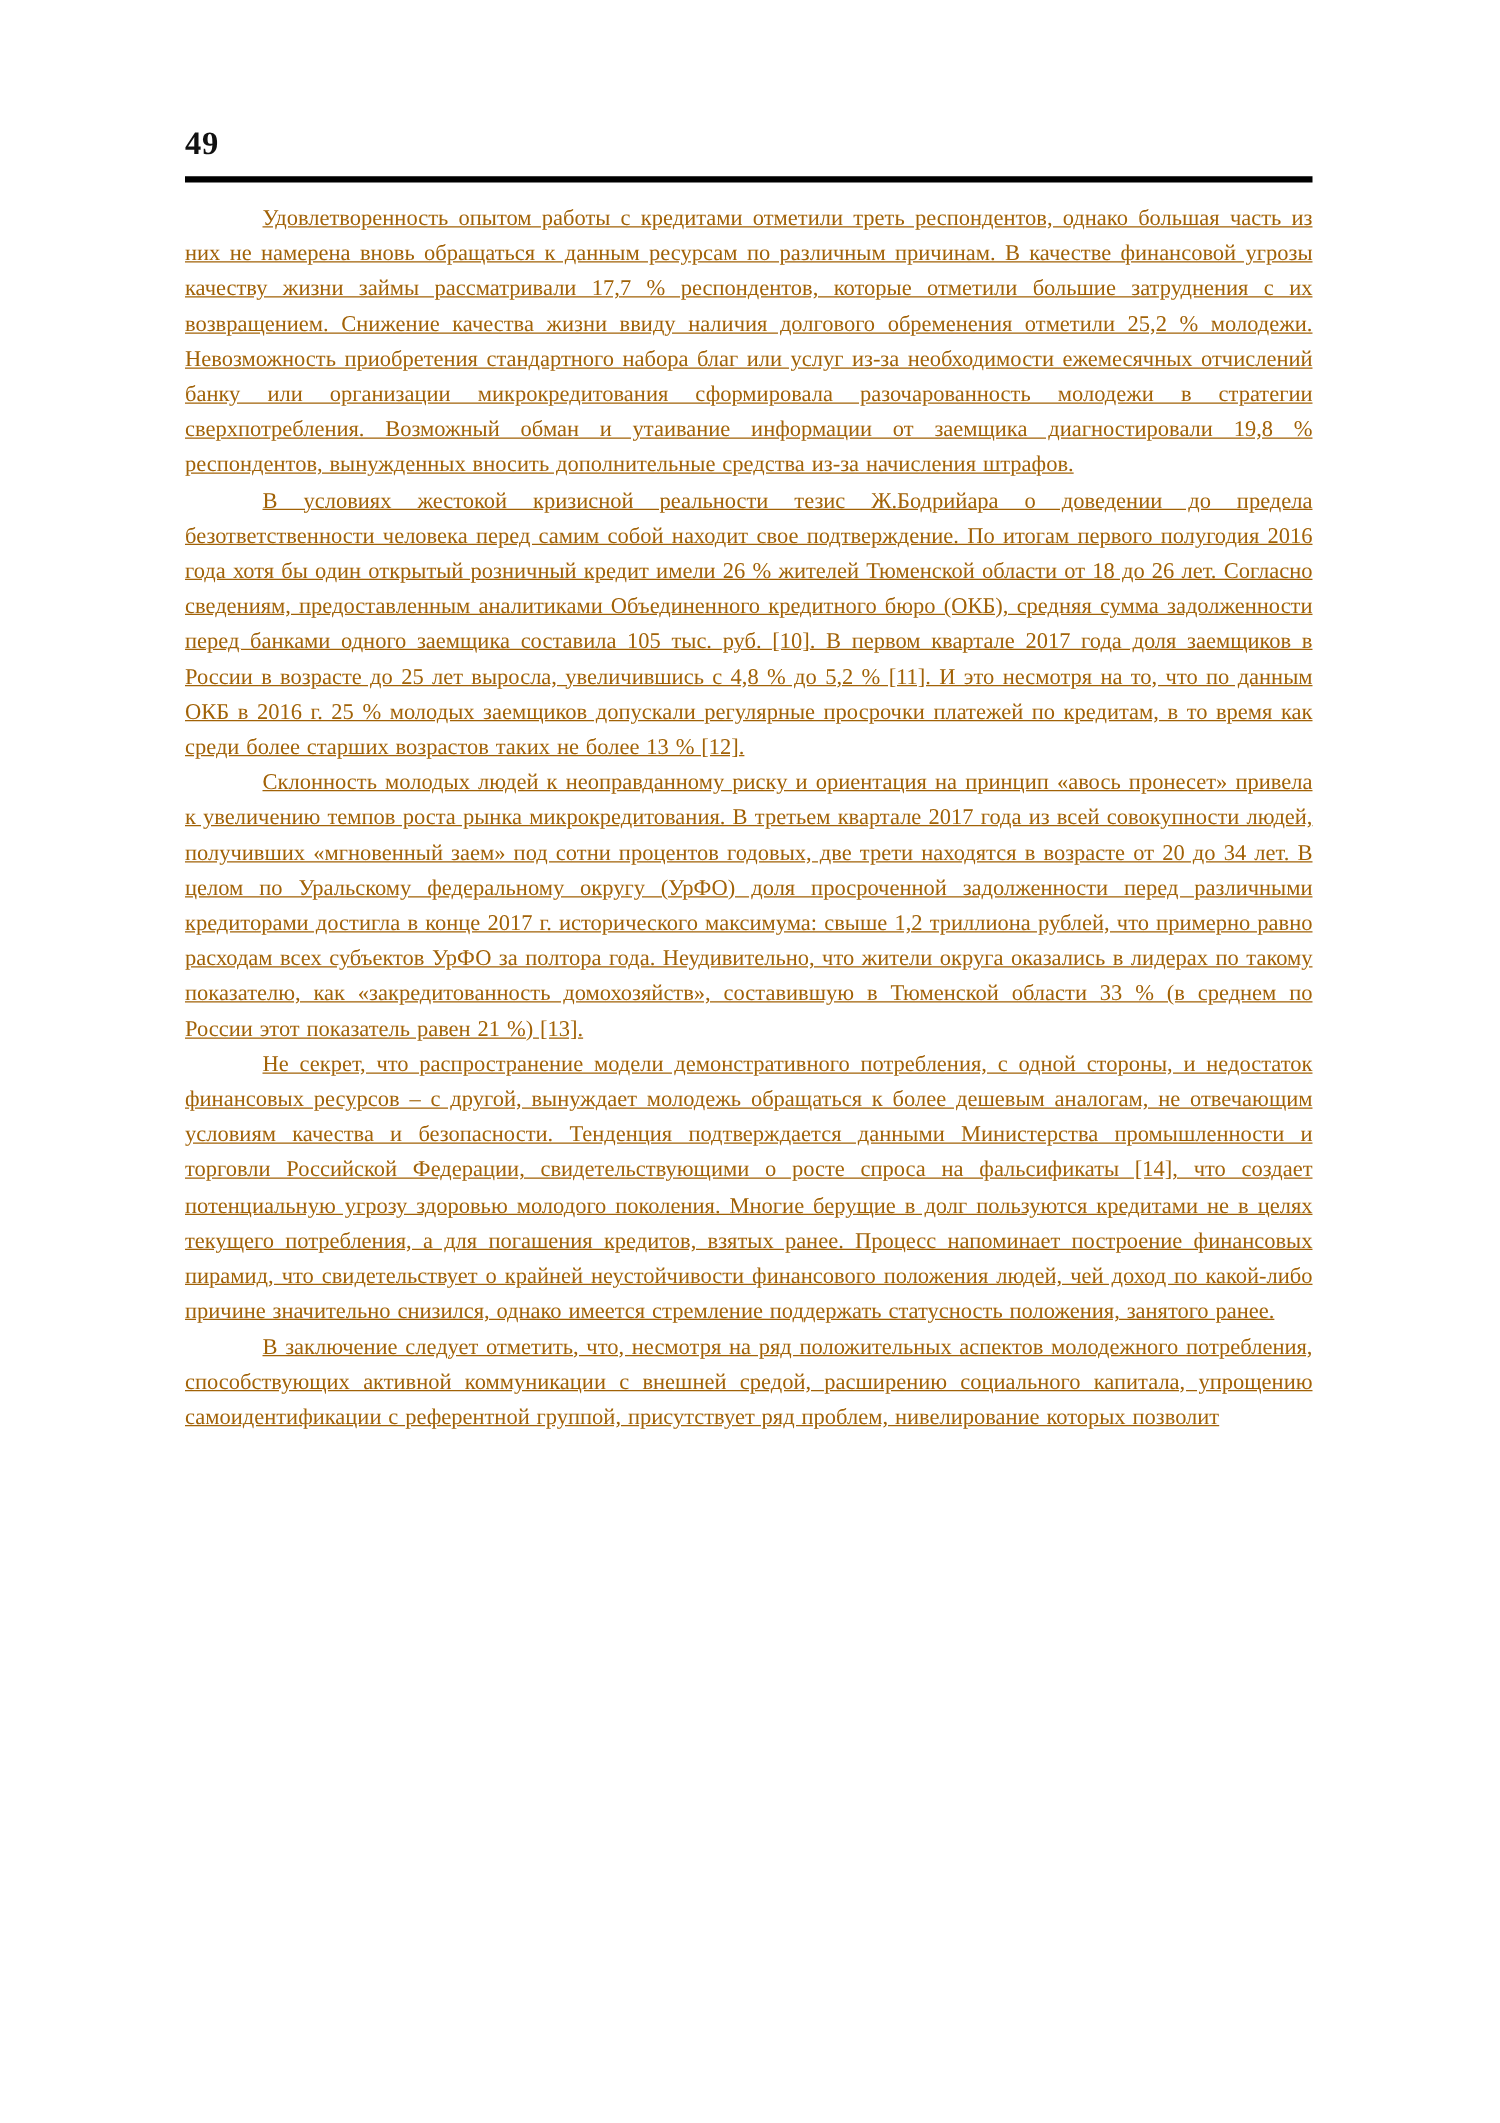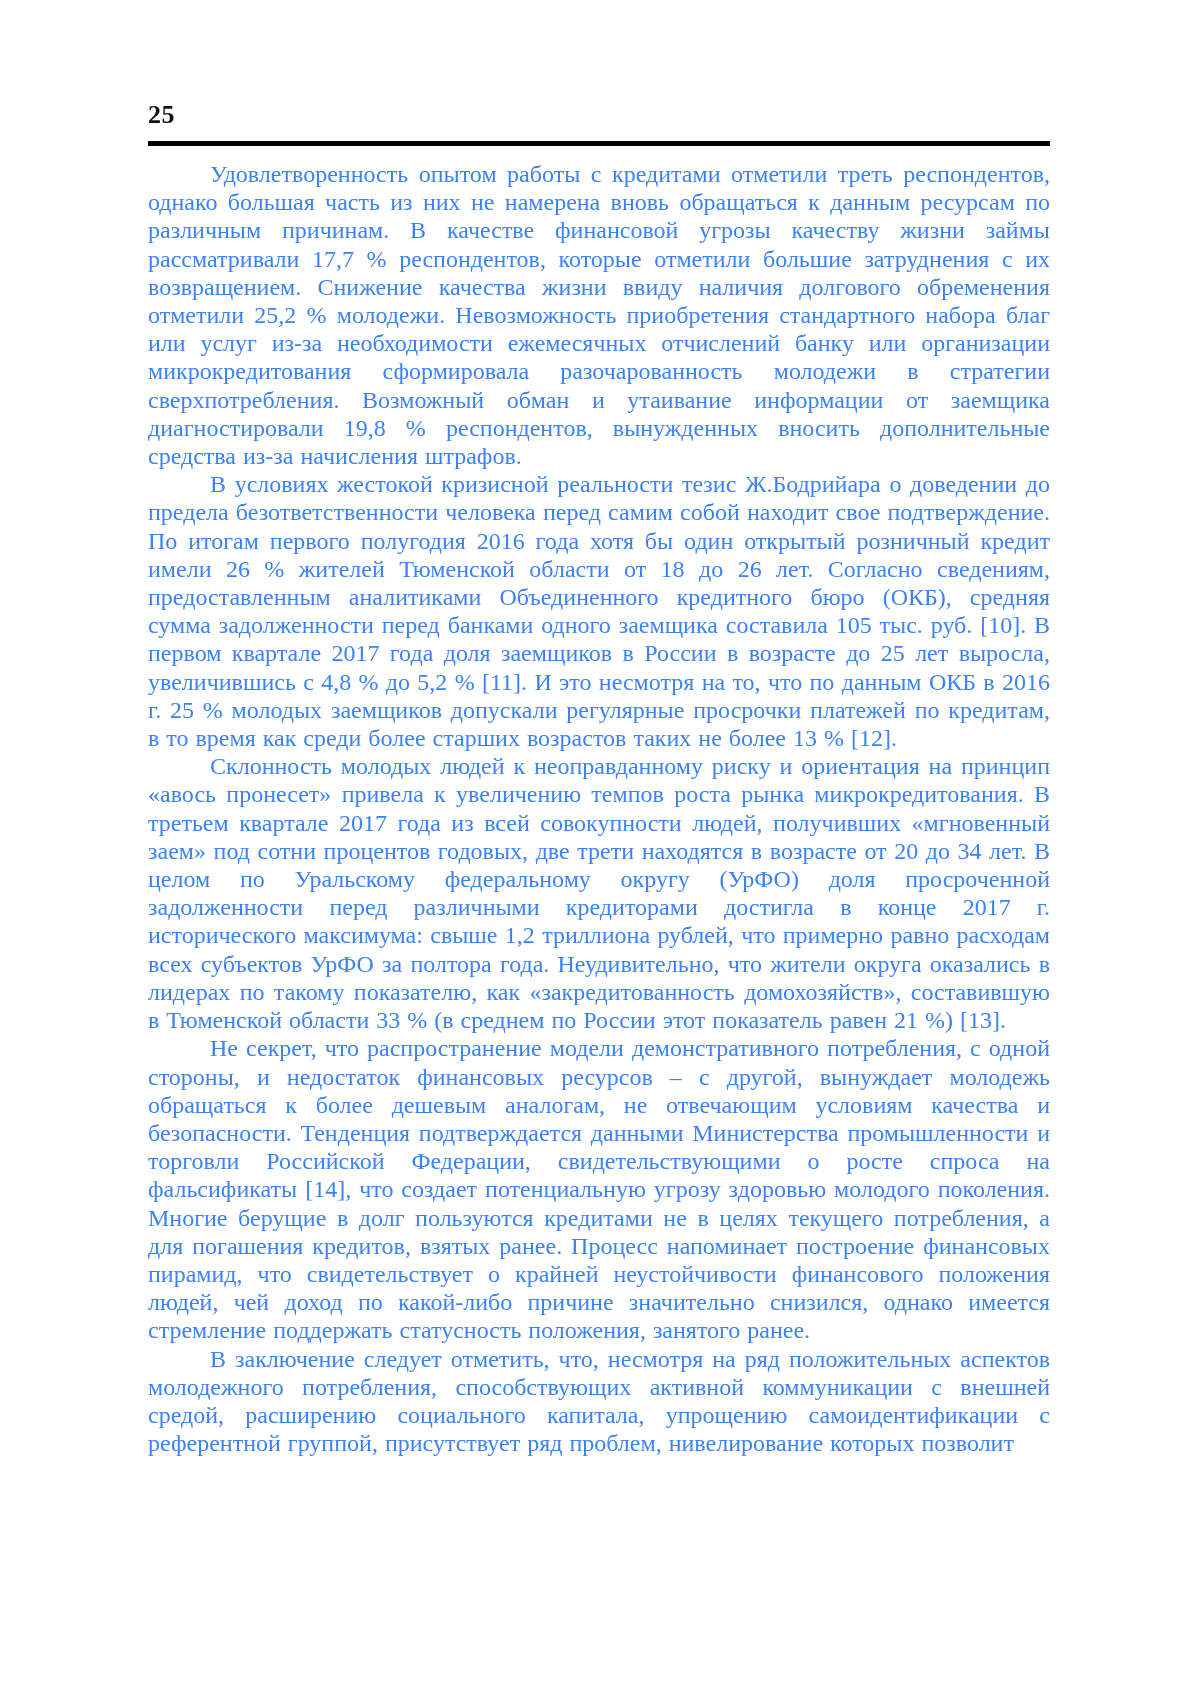--- a/index.html
+++ b/index.html
@@ -55,36 +55,37 @@
     height: 5px;
     background: #000000;
     margin-top: 5px;
   }
 
   .body-text {
     margin-top: 14px;
   }
 
   .body-text p {
-    font-size: 24px;
+    font-size: 18px;
     line-height: 28.2px;
     text-align: justify;
     text-indent: 62px;
     word-spacing: 1px;
-    color: #3b82f6;
+    color: #a16207;
+    text-decoration: underline;
   }
 </style>
 </head>
 <body>
 
 <div class="page">
   <div class="content">
 
     <div class="running-head">
-      <span class="page-number">25</span>
+      <span class="page-number">49</span>
     </div>
 
     <div class="head-rule"></div>
 
     <div class="body-text">
       <p>Удовлетворенность опытом работы с кредитами отметили треть респондентов, однако большая часть из них не намерена вновь обращаться к данным ресурсам по различным причинам. В качестве финансовой угрозы качеству жизни займы рассматривали 17,7 % респондентов, которые отметили большие затруднения с их возвращением. Снижение качества жизни ввиду наличия долгового обременения отметили 25,2 % молодежи. Невозможность приобретения стандартного набора благ или услуг из-за необходимости ежемесячных отчислений банку или организации микрокредитования сформировала разочарованность молодежи в стратегии сверхпотребления. Возможный обман и утаивание информации от заемщика диагностировали 19,8 % респондентов, вынужденных вносить дополнительные средства из-за начисления штрафов.</p>
       <p>В условиях жестокой кризисной реальности тезис Ж.Бодрийара о доведении до предела безответственности человека перед самим собой находит свое подтверждение. По итогам первого полугодия 2016 года хотя бы один открытый розничный кредит имели 26 % жителей Тюменской области от 18 до 26 лет. Согласно сведениям, предоставленным аналитиками Объединенного кредитного бюро (ОКБ), средняя сумма задолженности перед банками одного заемщика составила 105 тыс. руб. [10]. В первом квартале 2017 года доля заемщиков в России в возрасте до 25 лет выросла, увеличившись с 4,8 % до 5,2 % [11]. И это несмотря на то, что по данным ОКБ в 2016 г. 25 % молодых заемщиков допускали регулярные просрочки платежей по кредитам, в то время как среди более старших возрастов таких не более 13 % [12].</p>
       <p>Склонность молодых людей к неоправданному риску и ориентация на принцип «авось пронесет» привела к увеличению темпов роста рынка микрокредитования. В третьем квартале 2017 года из всей совокупности людей, получивших «мгновенный заем» под сотни процентов годовых, две трети находятся в возрасте от 20 до 34 лет. В целом по Уральскому федеральному округу (УрФО) доля просроченной задолженности перед различными кредиторами достигла в конце 2017 г. исторического максимума: свыше 1,2 триллиона рублей, что примерно равно расходам всех субъектов УрФО за полтора года. Неудивительно, что жители округа оказались в лидерах по такому показателю, как «закредитованность домохозяйств», составившую в Тюменской области 33 % (в среднем по России этот показатель равен 21 %) [13].</p>
       <p>Не секрет, что распространение модели демонстративного потребления, с одной стороны, и недостаток финансовых ресурсов – с другой, вынуждает молодежь обращаться к более дешевым аналогам, не отвечающим условиям качества и безопасности. Тенденция подтверждается данными Министерства промышленности и торговли Российской Федерации, свидетельствующими о росте спроса на фальсификаты [14], что создает потенциальную угрозу здоровью молодого поколения. Многие берущие в долг пользуются кредитами не в целях текущего потребления, а для погашения кредитов, взятых ранее. Процесс напоминает построение финансовых пирамид, что свидетельствует о крайней неустойчивости финансового положения людей, чей доход по какой-либо причине значительно снизился, однако имеется стремление поддержать статусность положения, занятого ранее.</p>
       <p>В заключение следует отметить, что, несмотря на ряд положительных аспектов молодежного потребления, способствующих активной коммуникации с внешней средой, расширению социального капитала, упрощению самоидентификации с референтной группой, присутствует ряд проблем, нивелирование которых позволит</p>

